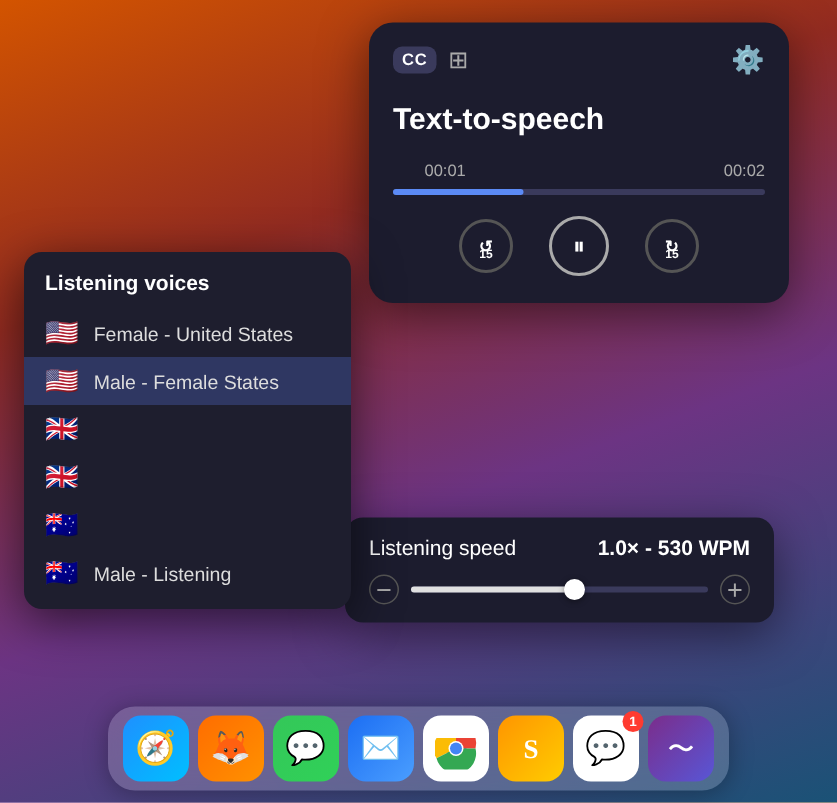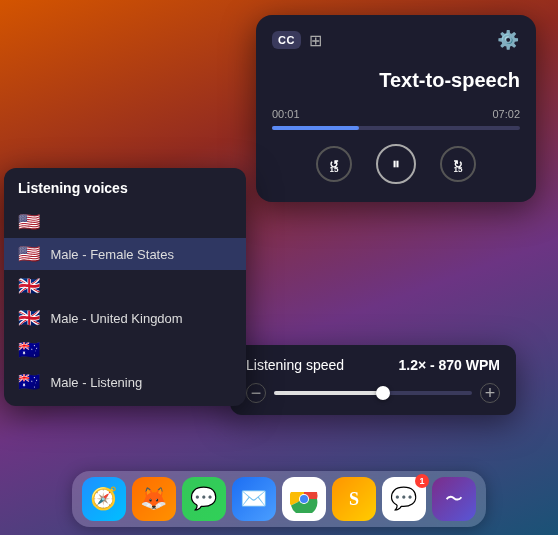--- a/index.html
+++ b/index.html
@@ -17,21 +17,21 @@
     .desktop-bg {
       position: absolute;
       inset: 0;
       background: linear-gradient(160deg, #d35400 0%, #922b21 30%, #6c3483 60%, #1a5276 100%);
     }
 
     
     .tts-panel {
       position: absolute;
       top: 15px;
-      left: 256px;
+      left: 246px;
       width: 280px;
       background: #1c1c2e;
       border-radius: 16px;
       padding: 14px 16px;
       box-shadow: 0 8px 32px rgba(0,0,0,0.5);
       z-index: 10;
     }
 
     .tts-panel-header {
       display: flex;
@@ -61,32 +61,33 @@
       font-size: 16px;
     }
 
     .gear-icon-btn {
       color: #aaa;
       font-size: 18px;
       cursor: pointer;
     }
 
     .tts-title {
-      text-align: right;
+      text-align: left;
       color: #ffffff;
       font-size: 20px;
       font-weight: 700;
       margin: 18px 0 16px;
     }
 
     .tts-progress-row {
       display: flex;
       justify-content: space-between;
       align-items: center;
       margin-bottom: 6px;
+      margin-left: 21px;
     }
 
     .tts-time {
       color: #aaa;
       font-size: 11px;
     }
 
     .tts-progress-bar {
       width: 100%;
       height: 4px;
@@ -138,22 +139,22 @@
       display: flex;
       align-items: center;
       justify-content: center;
       font-size: 16px;
     }
 
     
     .voices-panel {
       position: absolute;
       top: 168px;
-      left: 4px;
-      width: 242px;
+      left: 16px;
+      width: 218px;
       background: #1e1e2e;
       border-radius: 12px;
       padding: 12px 0 8px;
       box-shadow: 0 8px 32px rgba(0,0,0,0.6);
       z-index: 20;
     }
 
     .voices-title {
       color: #ffffff;
       font-size: 14px;
@@ -322,21 +323,21 @@
       <span class="cc-icon">CC</span>
       <span class="screenshot-icon">⊞</span>
     </div>
     <span class="gear-icon-btn">⚙️</span>
   </div>
 
   <div class="tts-title">Text-to-speech</div>
 
   <div class="tts-progress-row">
     <span class="tts-time">00:01</span>
-    <span class="tts-time">07:02</span>
+    <span class="tts-time">00:02</span>
   </div>
 
   <div class="tts-progress-bar">
     <div class="tts-progress-fill"></div>
   </div>
 
   <div class="tts-controls">
     <button class="control-btn">
       <span>↺</span>
       <span style="position:absolute;font-size:8px;font-weight:bold;bottom:6px;">15</span>
@@ -349,45 +350,45 @@
       <span style="position:absolute;font-size:8px;font-weight:bold;bottom:6px;">15</span>
     </button>
   </div>
 </div>
 
 <div class="voices-panel">
   <div class="voices-title">Listening voices</div>
 
   <div class="voice-item">
     <span class="voice-flag">🇺🇸</span>
+    <span>Female - United States</span>
   </div>
   <div class="voice-item selected">
     <span class="voice-flag">🇺🇸</span>
     <span>Male - Female States</span>
   </div>
   <div class="voice-item">
     <span class="voice-flag">🇬🇧</span>
   </div>
   <div class="voice-item">
     <span class="voice-flag">🇬🇧</span>
-    <span>Male - United Kingdom</span>
   </div>
   <div class="voice-item">
     <span class="voice-flag">🇦🇺</span>
   </div>
   <div class="voice-item">
     <span class="voice-flag">🇦🇺</span>
     <span>Male - Listening</span>
   </div>
 </div>
 
 <div class="speed-panel">
   <div class="speed-header">
     <span class="speed-label">Listening speed</span>
-    <span class="speed-value">1.2× - 870 WPM</span>
+    <span class="speed-value">1.0× - 530 WPM</span>
   </div>
   <div class="speed-control">
     <span class="speed-minus">−</span>
     <div class="speed-slider-track">
       <div class="speed-slider-fill"></div>
       <div class="speed-slider-thumb"></div>
     </div>
     <span class="speed-plus">+</span>
   </div>
 </div>

